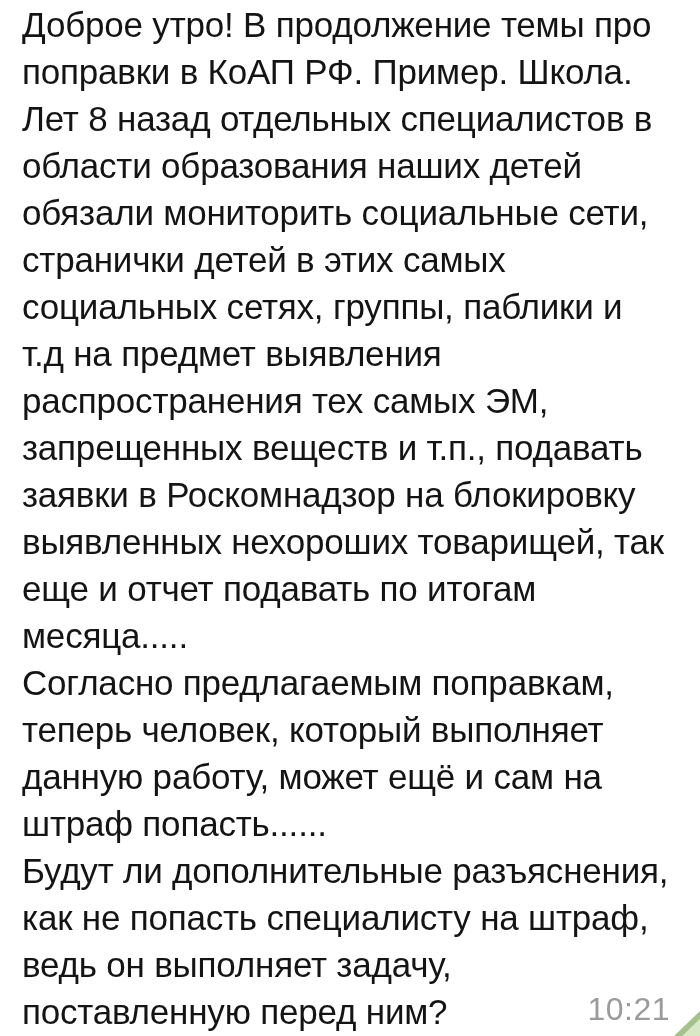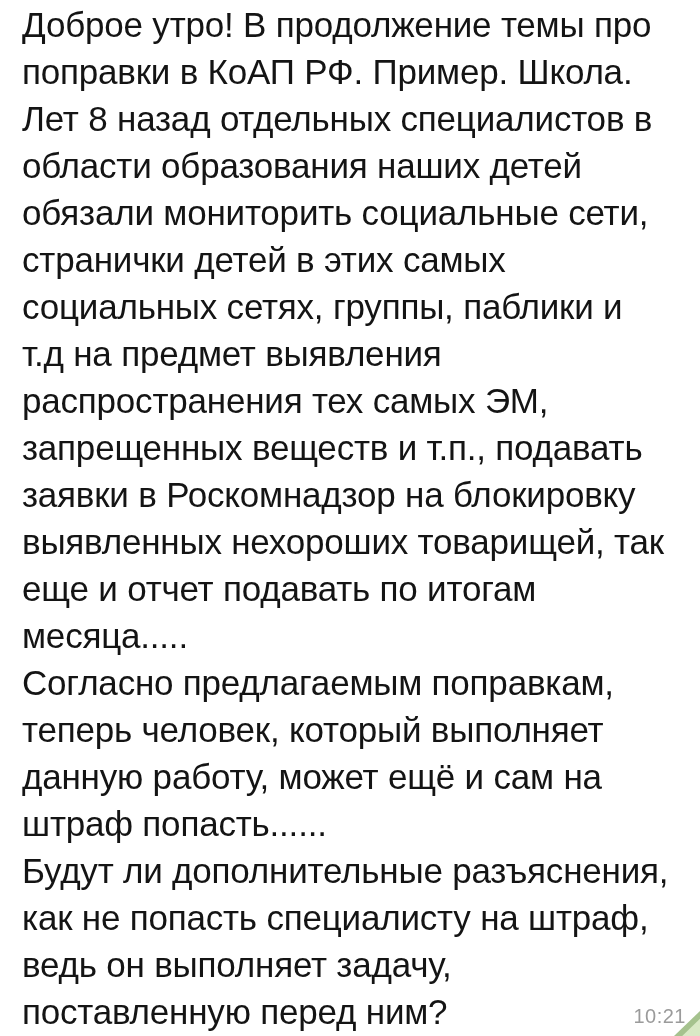--- a/index.html
+++ b/index.html
@@ -26,23 +26,23 @@
     right: 6px;
     font-size: 35px;
     line-height: 47px;
     letter-spacing: -0.2px;
     color: var(--text_color, #141414);
     white-space: pre;
     overflow: hidden;
   }
   .message-time {
     position: absolute;
-    right: 14px;
+    right: 30px;
     bottom: 8px;
-    font-size: 20px;
+    font-size: 32px;
     letter-spacing: 0.5px;
     color: var(--timestamp_color, #9b9b9b);
   }
   .corner-outer {
     position: absolute;
     right: 0;
     bottom: 0;
     width: 26px;
     height: 25px;
     clip-path: polygon(100% 0, 100% 100%, 0 100%);

